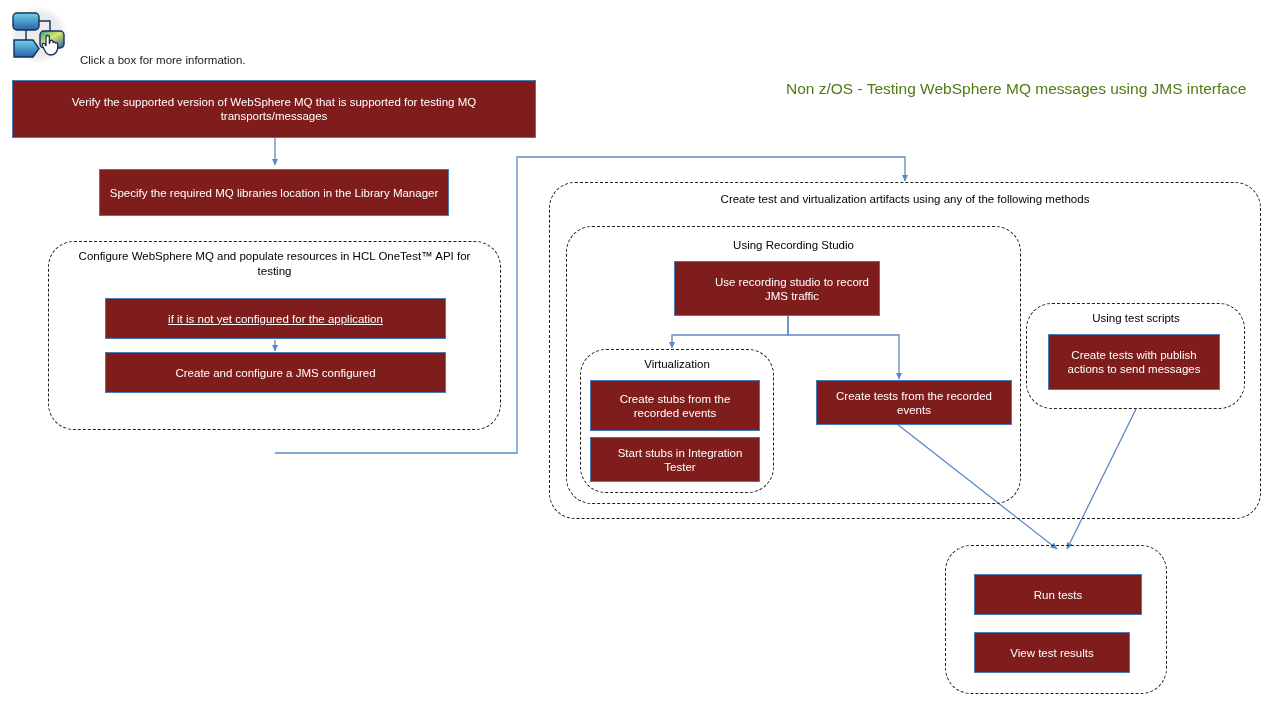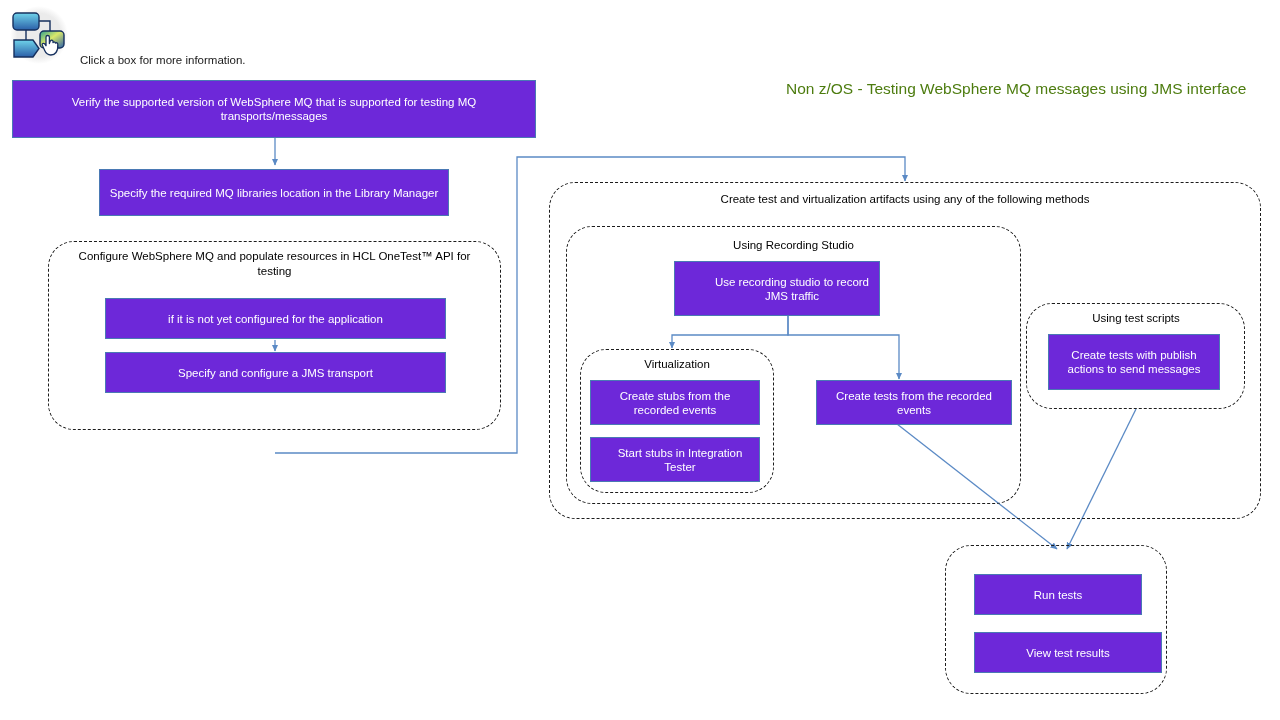--- a/index.html
+++ b/index.html
@@ -33,21 +33,21 @@
     font-size: 11.5px;
     line-height: 15px;
     color: #1a1a1a;
     white-space: pre;
   }
   #hint-text div { white-space: nowrap; }
 
   
   .proc {
     position: absolute;
-    background: #6d28d9;
+    background: #7f1d1d;
     border: 1px solid #4a79b4;
     color: #ffffff;
     font-size: 11.5px;
     line-height: 14px;
     display: flex;
     align-items: center;
     justify-content: center;
     text-align: center;
     box-sizing: border-box;
     padding: 2px 6px;
@@ -145,40 +145,40 @@
 
 <div class="title" style="left:786px; top:78px;">Non z/OS - Testing WebSphere MQ messages using JMS interface</div>
 
 <div class="proc" style="left:12px; top:80px; width:524px; height:58px;">Verify the supported version of WebSphere MQ that is supported for testing MQ transports/messages</div>
 
 <div class="proc" style="left:99px; top:169px; width:350px; height:47px;">Specify the required MQ libraries location in the Library Manager</div>
 
 <div class="group" style="left:48px; top:241px; width:453px; height:189px;"></div>
 <div class="group-label" style="left:78px; top:249px; width:393px;">Configure WebSphere MQ and populate resources in HCL OneTest™ API for testing</div>
 
-<div class="proc" style="left:105px; top:298px; width:341px; height:41px;">if it is not yet configured for the application</div>
-<div class="proc" style="left:105px; top:352px; width:341px; height:41px;">Specify and configure a JMS transport</div>
+<div class="proc" style="left:105px; top:298px; width:341px; height:41px;text-decoration:underline;">if it is not yet configured for the application</div>
+<div class="proc" style="left:105px; top:352px; width:341px; height:41px;">Create and configure a JMS configured</div>
 
 <div class="group" style="left:549px; top:182px; width:712px; height:337px;"></div>
 <div class="group-label" style="left:600px; top:192px; width:610px;">Create test and virtualization artifacts using any of the following methods</div>
 
 <div class="group" style="left:566px; top:226px; width:455px; height:278px;"></div>
 <div class="group-label" style="left:640px; top:238px; width:307px;">Using Recording Studio</div>
 
 <div class="proc" style="left:674px; top:261px; width:206px; height:55px;padding-left:36px;">Use recording studio to record JMS traffic</div>
 
 <div class="group" style="left:580px; top:349px; width:194px; height:144px;"></div>
 <div class="group-label" style="left:598px; top:357px; width:158px;">Virtualization</div>
 
-<div class="proc" style="left:590px; top:380px; width:170px; height:45px;">Create stubs from the recorded events</div>
+<div class="proc" style="left:590px; top:380px; width:170px; height:51px;">Create stubs from the recorded events</div>
 <div class="proc" style="left:590px; top:437px; width:170px; height:45px;padding-left:16px;">Start stubs in Integration Tester</div>
 
 <div class="proc" style="left:816px; top:380px; width:196px; height:45px;">Create tests from the recorded events</div>
 
 <div class="group" style="left:1026px; top:303px; width:219px; height:106px;"></div>
 <div class="group-label" style="left:1056px; top:311px; width:160px;">Using test scripts</div>
 
 <div class="proc" style="left:1048px; top:334px; width:172px; height:56px;">Create tests with publish actions to send messages</div>
 
 <div class="group" style="left:945px; top:545px; width:222px; height:149px;"></div>
 
 <div class="proc" style="left:974px; top:574px; width:168px; height:41px;">Run tests</div>
-<div class="proc" style="left:974px; top:632px; width:188px; height:41px;">View test results</div>
+<div class="proc" style="left:974px; top:632px; width:156px; height:41px;">View test results</div>
 
 </body></html>

